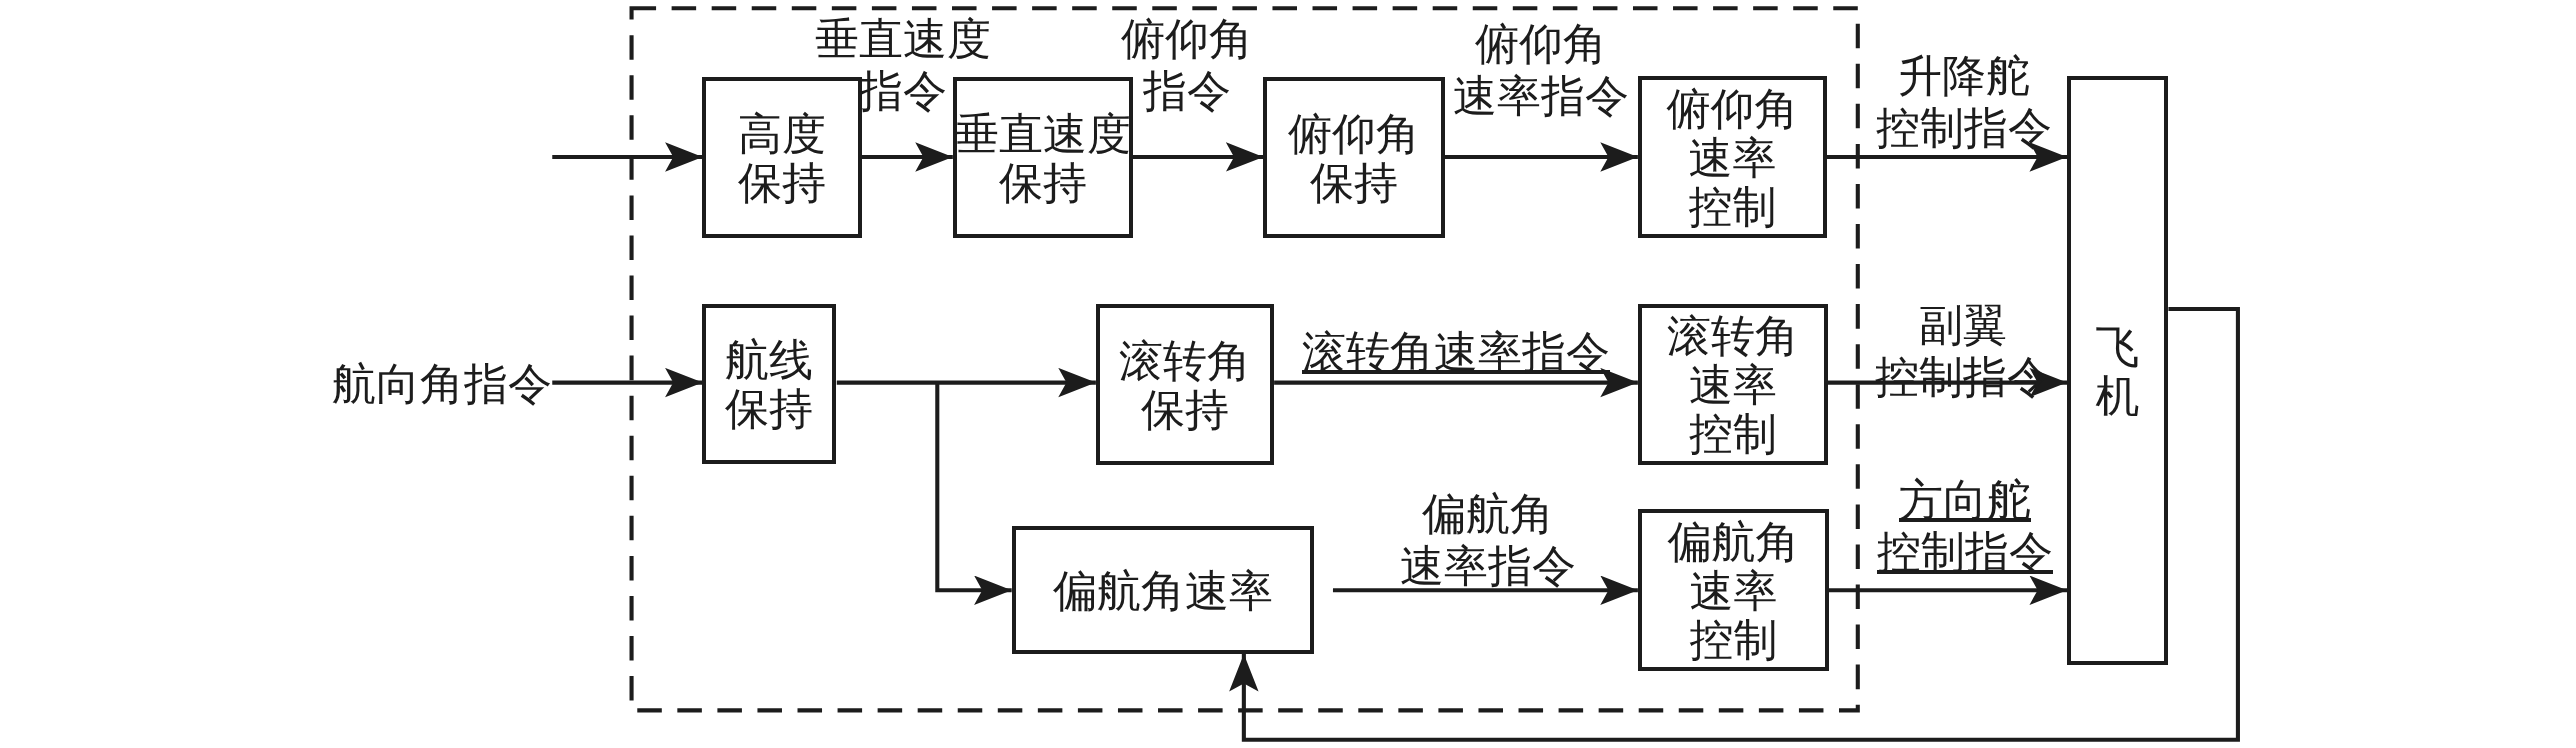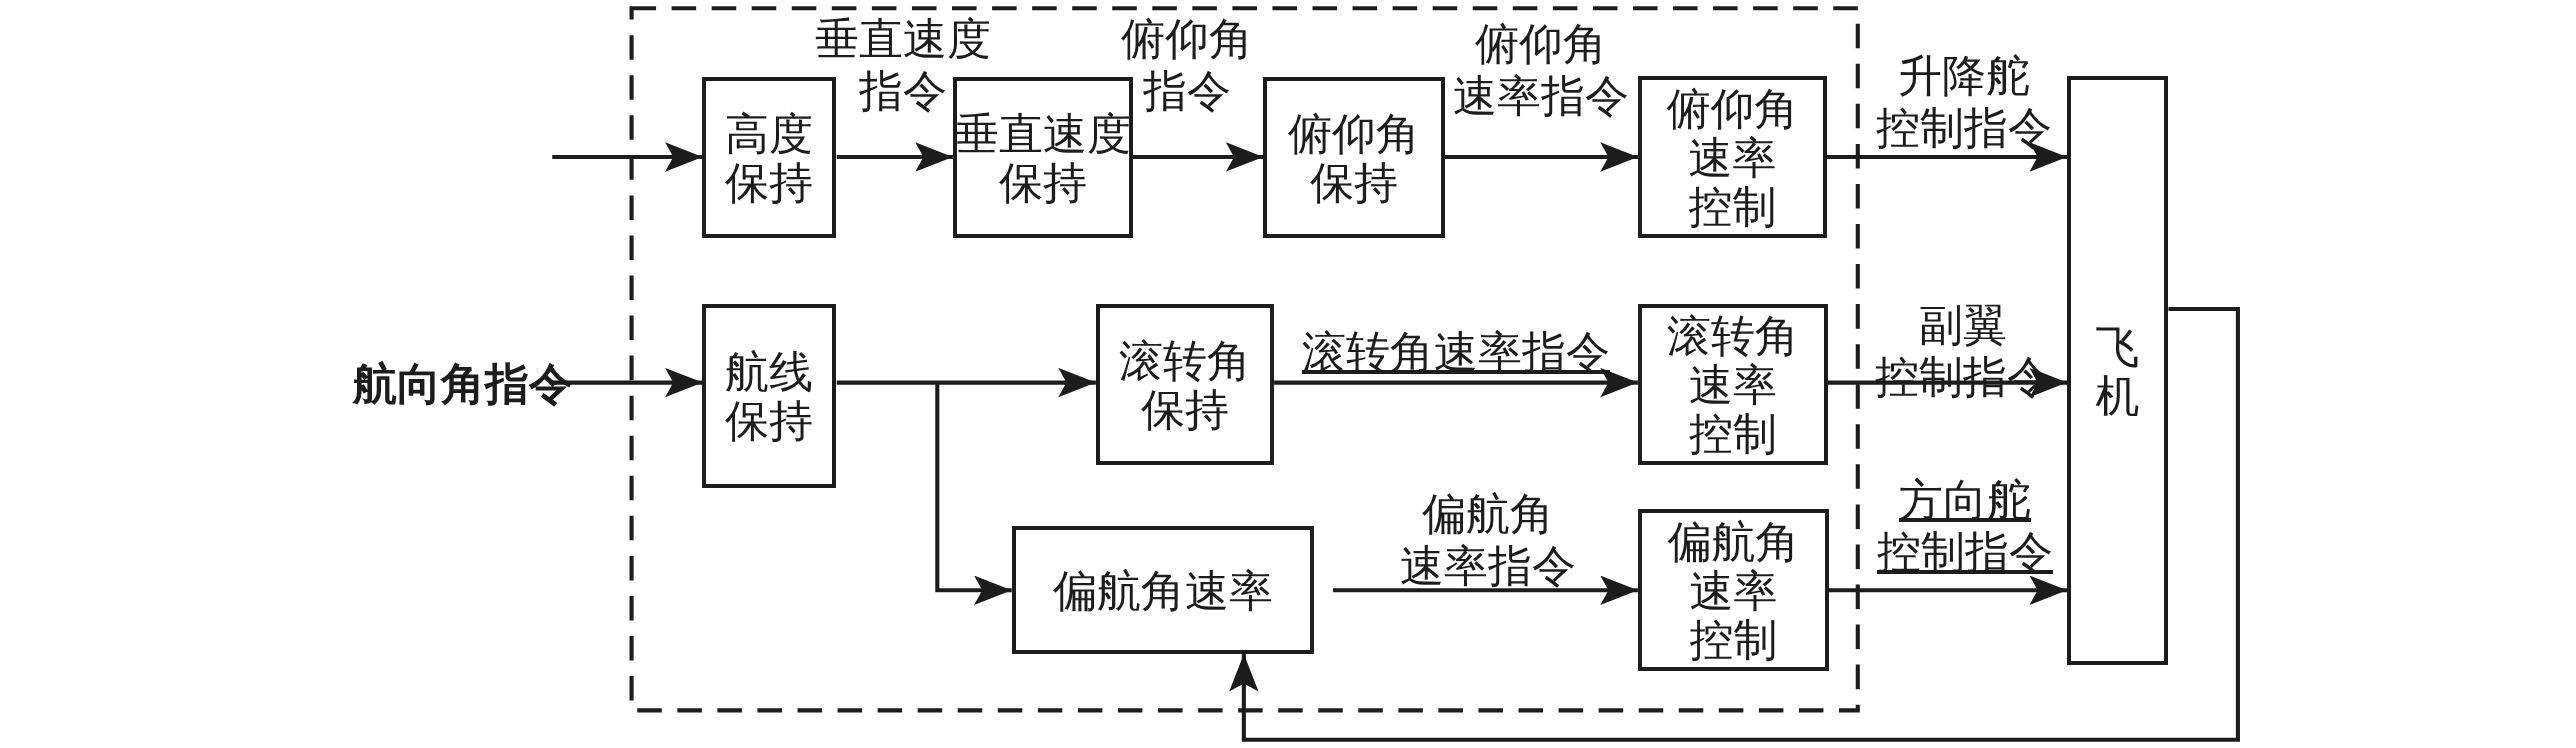--- a/index.html
+++ b/index.html
@@ -65,46 +65,46 @@
     <line x1="2235" y1="468" x2="2528" y2="468" stroke="#1c1c1c" stroke-width="5" marker-end="url(#arrow)"></line>
 
     <polyline points="1146,468 1146,722 1237,722" fill="none" stroke="#1c1c1c" stroke-width="5" marker-end="url(#arrow)"></polyline>
 
     <line x1="1630" y1="722" x2="2003" y2="722" stroke="#1c1c1c" stroke-width="5" marker-end="url(#arrow)"></line>
     <line x1="2236" y1="722" x2="2528" y2="722" stroke="#1c1c1c" stroke-width="5" marker-end="url(#arrow)"></line>
 
     <polyline points="2652,378 2737,378 2737,905 1521,905 1521,800" fill="none" stroke="#1c1c1c" stroke-width="5" marker-end="url(#arrow)"></polyline>
   </svg>
 
-  <div class="siglabel" style="left:463px;top:384px;font-weight:bold;">
+  <div class="siglabel" style="left:442px;top:384px;">
     <span class="l">航向角指令</span>
   </div>
 
-  <div class="block" style="left:702px;top:77px;width:134px;height:161px;">
+  <div class="block" style="left:702px;top:77px;width:160px;height:161px;">
     <span class="l">高度</span>
     <span class="l">保持</span>
   </div>
 
   <div class="block" style="left:953px;top:77px;width:180px;height:161px;">
     <span class="l">垂直速度</span>
     <span class="l">保持</span>
   </div>
 
   <div class="block" style="left:1263px;top:77px;width:182px;height:161px;">
     <span class="l">俯仰角</span>
     <span class="l">保持</span>
   </div>
 
   <div class="block" style="left:1638px;top:76px;width:189px;height:162px;">
     <span class="l">俯仰角</span>
     <span class="l">速率</span>
     <span class="l">控制</span>
   </div>
 
-  <div class="block" style="left:702px;top:304px;width:134px;height:184px;">
+  <div class="block" style="left:702px;top:304px;width:134px;height:160px;">
     <span class="l">航线</span>
     <span class="l">保持</span>
   </div>
 
   <div class="block" style="left:1096px;top:304px;width:178px;height:161px;">
     <span class="l">滚转角</span>
     <span class="l">保持</span>
   </div>
 
   <div class="block" style="left:1638px;top:304px;width:190px;height:161px;">

